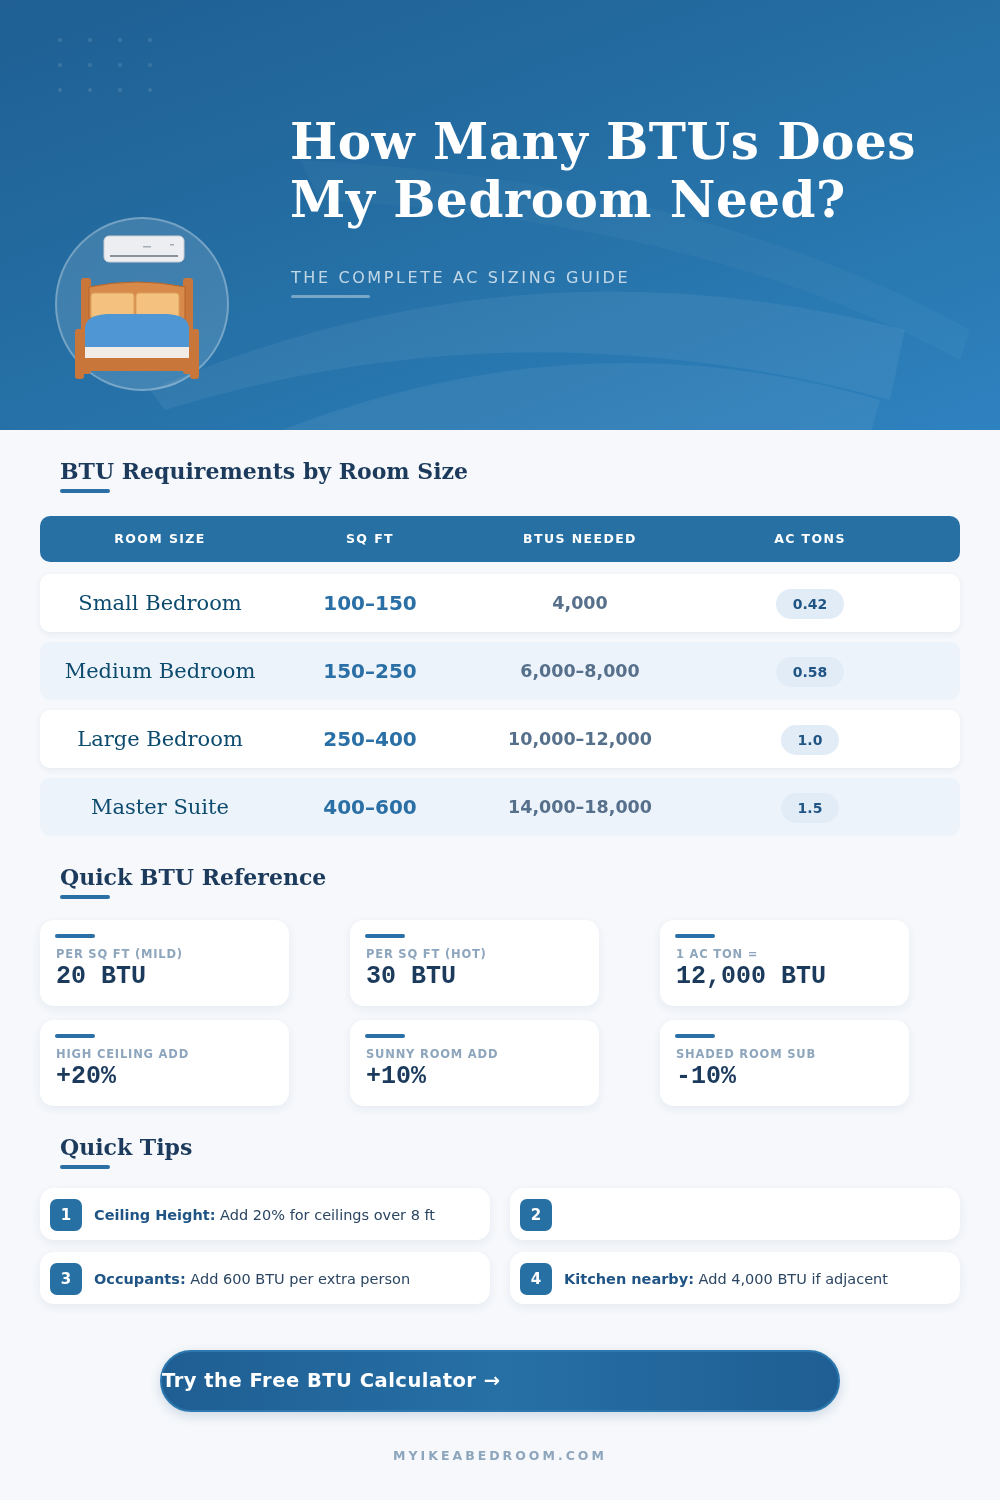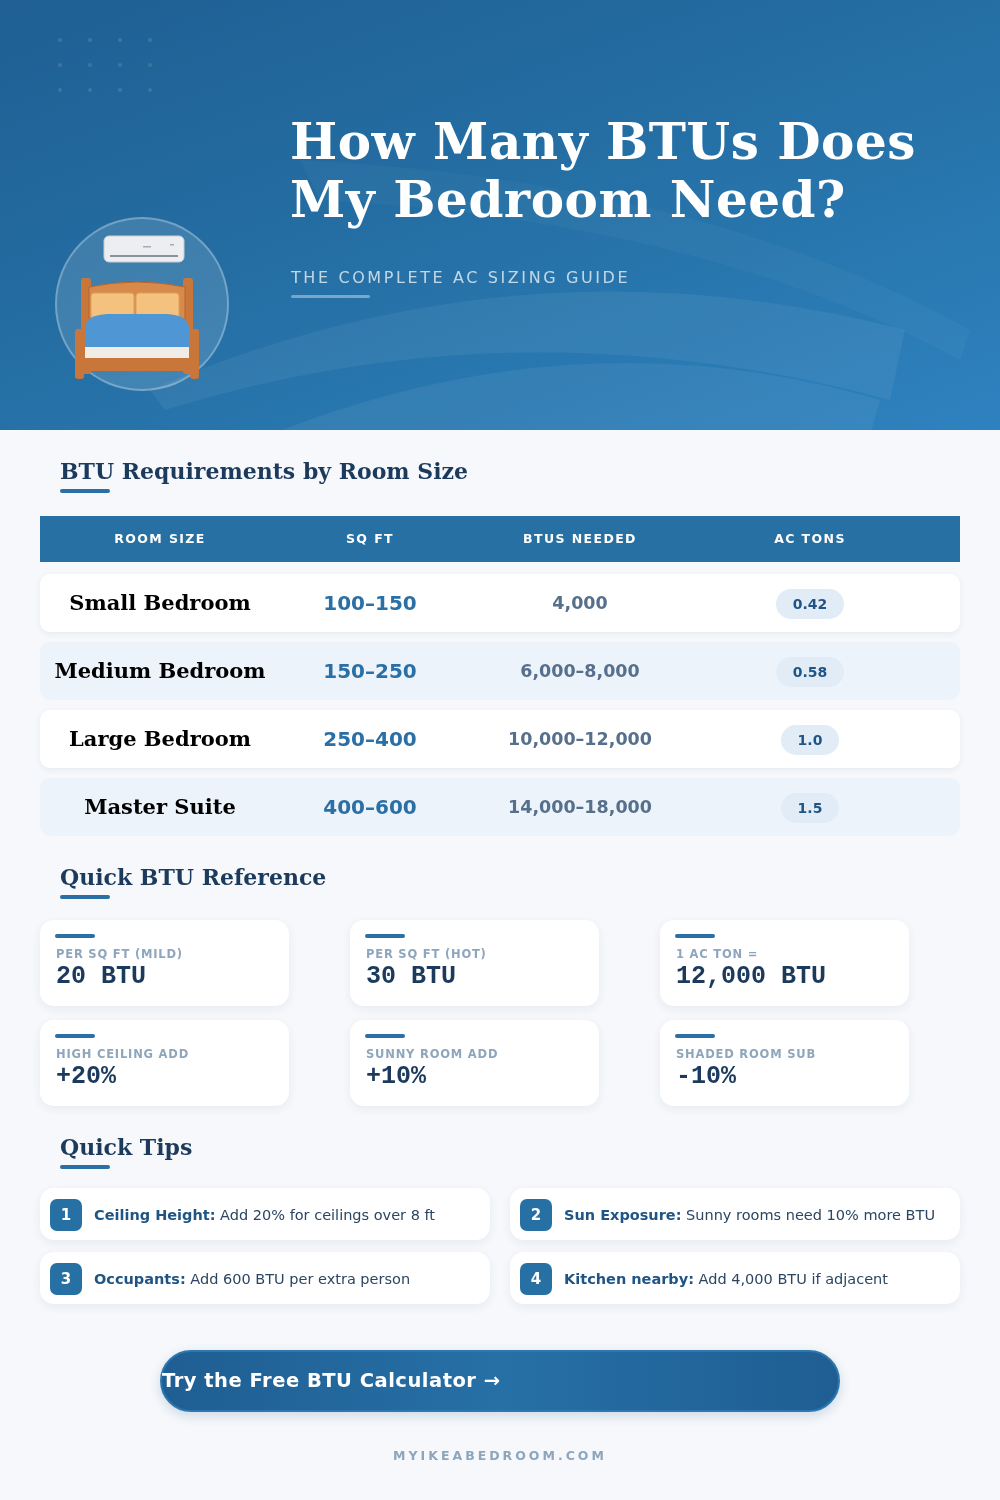--- a/index.html
+++ b/index.html
@@ -32,30 +32,30 @@
   .hero-rule { position: absolute; left: 291px; top: 295px; width: 79px; height: 3px; border-radius: 2px; background: rgba(255,255,255,0.38); }
 
   
   .sec-title {
     position: absolute; left: 60px; font-family: "DejaVu Serif", serif; font-weight: bold; font-size: 22px; color: #1b3a5c;
   }
   .sec-rule { position: absolute; left: 60px; width: 50px; height: 4px; border-radius: 2px; background: #2a6fa5; }
 
   
   .thead {
-    position: absolute; left: 40px; top: 516px; width: 920px; height: 46px; border-radius: 0; background: #2770a3;
+    position: absolute; left: 40px; top: 516px; width: 920px; height: 46px; border-radius: 10px; background: #2770a3;
   }
   .th { position: absolute; top: 0; height: 46px; line-height: 46px; font-size: 12.5px; font-weight: bold; letter-spacing: 1.4px; color: #ffffff; text-align: center; }
   .row {
     position: absolute; left: 40px; width: 920px; height: 58px; border-radius: 10px;
   }
   .row.odd { background: #ffffff; box-shadow: 0 2px 6px rgba(30,60,100,0.07); }
   .row.even { background: #edf3fa; }
   .cell { position: absolute; top: 0; height: 58px; line-height: 58px; text-align: center; }
-  .c-room { left: 0; width: 240px; font-family: "DejaVu Serif", serif; font-weight: bold; font-size: 21px; color: #000000; }
+  .c-room { left: 0; width: 240px; font-family: "DejaVu Serif", serif; font-weight: normal; font-size: 21px; color: #0c4a6e; }
   .c-sq { left: 240px; width: 180px; font-weight: bold; font-size: 20px; color: #2a6fa5; }
   .c-btu { left: 420px; width: 240px; font-weight: bold; font-size: 17.5px; color: #56708c; }
   .c-ton { left: 660px; width: 220px; }
   .pill {
     display: inline-block; height: 30px; line-height: 30px; padding: 0 17px; border-radius: 15px; background: #e1ecf7;
     font-size: 14px; font-weight: bold; color: #1f5485; vertical-align: middle;
   }
 
   
   .card {
@@ -220,21 +220,20 @@
 
 <h2 class="sec-title" style="top:1134px">Quick Tips</h2>
 <div class="sec-rule" style="top:1165px"></div>
 
 <div class="tip" style="left:40px;top:1188px">
   <div class="num">1</div>
   <div class="txt"><b>Ceiling Height:</b><span> Add 20% for ceilings over 8 ft</span></div>
 </div>
 <div class="tip" style="left:510px;top:1188px">
   <div class="num">2</div>
-  <div class="txt"><b>Sun Exposure:</b><span> Sunny rooms need 10% more BTU</span></div>
 </div>
 <div class="tip" style="left:40px;top:1252px">
   <div class="num">3</div>
   <div class="txt"><b>Occupants:</b><span> Add 600 BTU per extra person</span></div>
 </div>
 <div class="tip" style="left:510px;top:1252px">
   <div class="num">4</div>
   <div class="txt"><b>Kitchen nearby:</b><span> Add 4,000 BTU if adjacent</span></div>
 </div>
 

